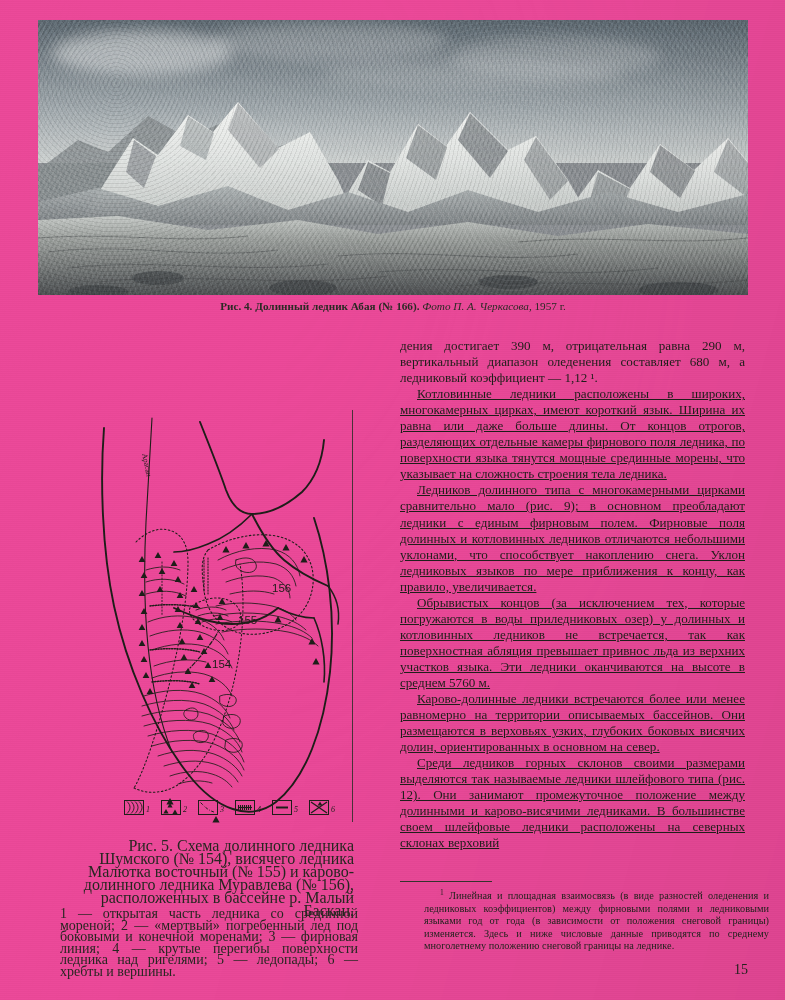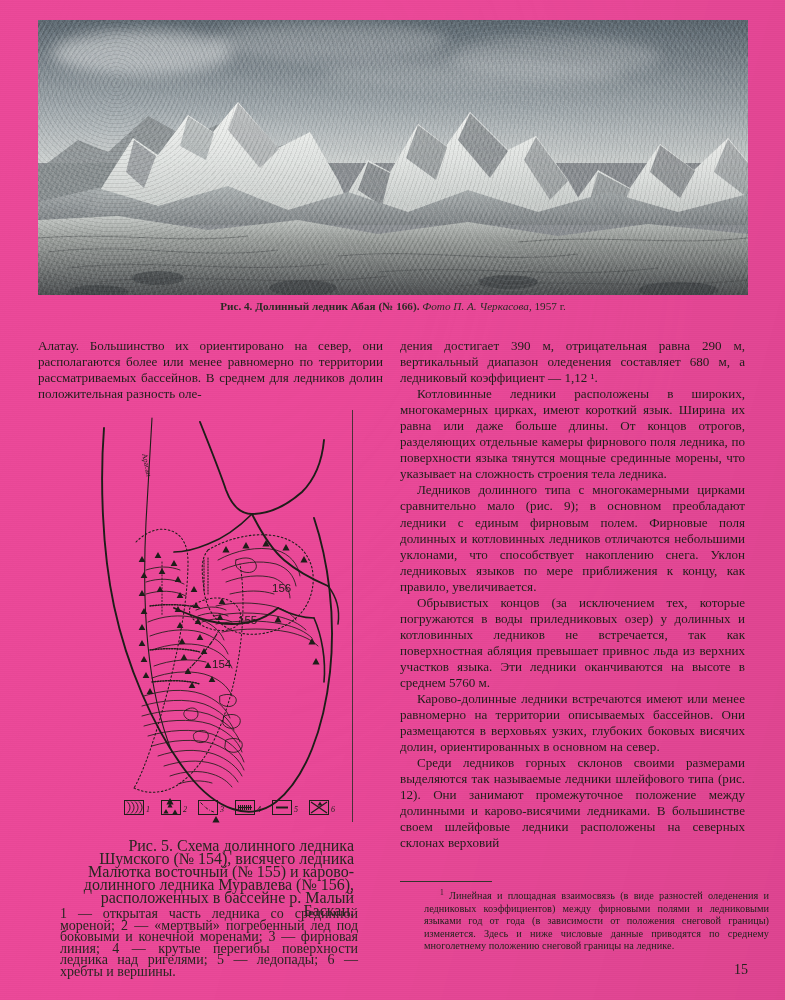--- a/index.html
+++ b/index.html
@@ -106,21 +106,21 @@
     top: 338px;
     width: 345px;
     font-size: 13.1px;
     line-height: 16.05px;
     text-align: justify;
     z-index: 10;
     color: #1e1e19;
     hyphens: manual;
   }
   .col p { margin: 0; }
-  .col p.ind { text-indent: 17px; }
+  .col p.ind { text-indent: 17px; text-decoration: underline; }
   .col-left { left: 38px; }
   .col-right { left: 400px; }
 
   
   .fig5 {
     position: absolute;
     left: 100px;
     top: 410px;
     width: 252px;
     height: 415px;
@@ -282,30 +282,27 @@
   </div>
 
   <div class="fig4-caption">
     <b>Рис. 4.</b>
     <b>Долинный ледник Абая (№ 166).</b>
     <i>Фото</i>
     <i>П. А. Черкасова,</i>
     <span>1957 г.</span>
   </div>
 
-  <div class="col col-left">
-    <p>Алатау. Большинство их ориентировано на север, они располагаются более или менее равномерно по территории рассматриваемых бассейнов. В среднем для ледников долин положительная разность оле-</p>
-  </div>
 
   <div class="col col-right">
     <p>дения достигает 390 м, отрицательная равна 290 м, вертикальный диапазон оледенения составляет 680 м, а ледниковый коэффициент — 1,12 ¹.</p>
     <p class="ind">Котловинные ледники расположены в широких, многокамерных цирках, имеют короткий язык. Ширина их равна или даже больше длины. От концов отрогов, разделяющих отдельные камеры фирнового поля ледника, по поверхности языка тянутся мощные срединные морены, что указывает на сложность строения тела ледника.</p>
     <p class="ind">Ледников долинного типа с многокамерными цирками сравнительно мало (рис. 9); в основном преобладают ледники с единым фирновым полем. Фирновые поля долинных и котловинных ледников отличаются небольшими уклонами, что способствует накоплению снега. Уклон ледниковых языков по мере приближения к концу, как правило, увеличивается.</p>
     <p class="ind">Обрывистых концов (за исключением тех, которые погружаются в воды приледниковых озер) у долинных и котловинных ледников не встречается, так как поверхностная абляция превышает привнос льда из верхних участков языка. Эти ледники оканчиваются на высоте в среднем 5760 м.</p>
-    <p class="ind">Карово-долинные ледники встречаются имеют или менее равномерно на территории описываемых бассейнов. Они размещаются в верховьях узких, глубоких боковых висячих долин, ориентированных в основном на север.</p>
+    <p class="ind">Карово-долинные ледники встречаются более или менее равномерно на территории описываемых бассейнов. Они размещаются в верховьях узких, глубоких боковых висячих долин, ориентированных в основном на север.</p>
     <p class="ind">Среди ледников горных склонов своими размерами выделяются так называемые ледники шлейфового типа (рис. 12). Они занимают промежуточное положение между долинными и карово-висячими ледниками. В большинстве своем шлейфовые ледники расположены на северных склонах верховий</p>
   </div>
 
   <div class="map-divider"></div>
 
   <div class="fig5">
     <svg width="252" height="415" viewBox="0 0 252 415">
       <defs>
 
         <marker id="tri" markerWidth="6" markerHeight="6" refX="3" refY="5" orient="auto">

